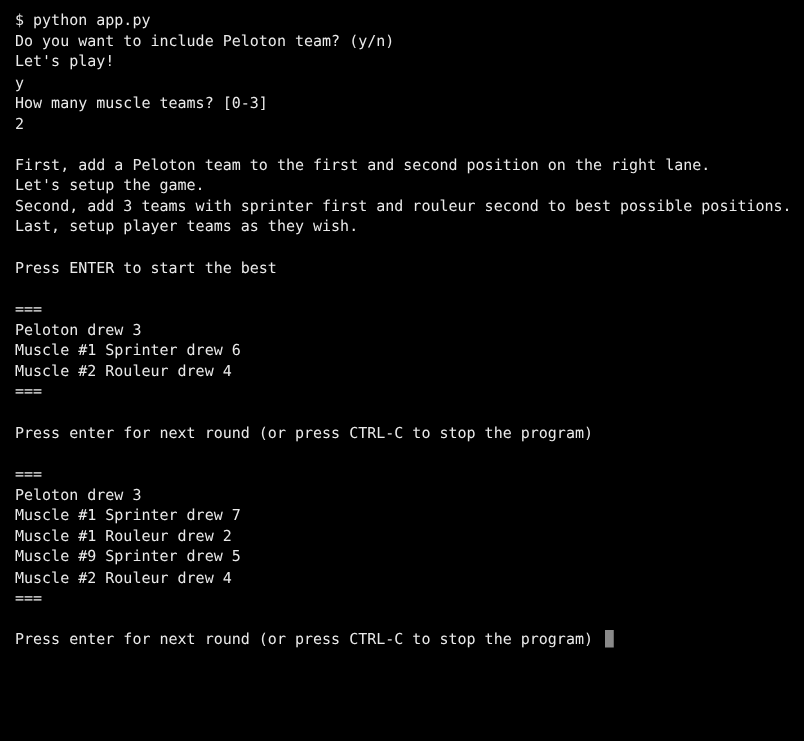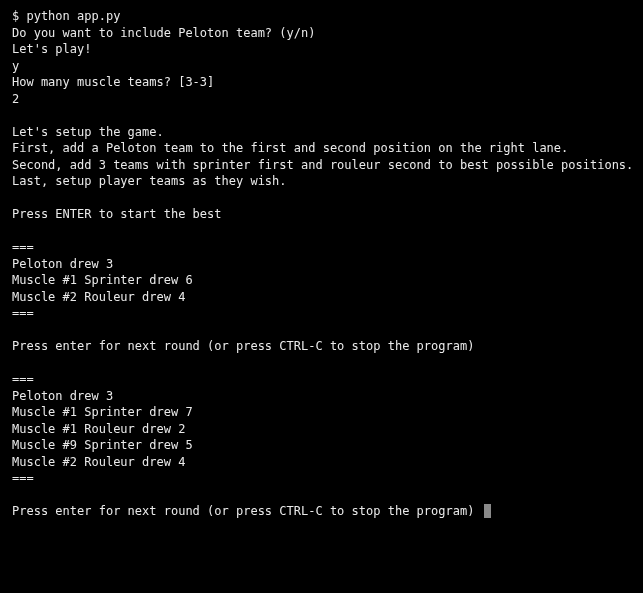--- a/index.html
+++ b/index.html
@@ -32,25 +32,25 @@
     }
   </style>
 </head>
 <body>
 
 <div id="terminal">
     <div class="line">$ python app.py</div>
     <div class="line">Do you want to include Peloton team? (y/n)</div>
     <div class="line">Let's play!</div>
     <div class="line">y</div>
-    <div class="line">How many muscle teams? [3-3]</div>
+    <div class="line">How many muscle teams? [0-3]</div>
     <div class="line">2</div>
     <div class="line"></div>
+    <div class="line">First, add a Peloton team to the first and second position on the right lane.</div>
     <div class="line">Let's setup the game.</div>
-    <div class="line">First, add a Peloton team to the first and second position on the right lane.</div>
     <div class="line">Second, add 3 teams with sprinter first and rouleur second to best possible positions.</div>
     <div class="line">Last, setup player teams as they wish.</div>
     <div class="line"></div>
     <div class="line">Press ENTER to start the best</div>
     <div class="line"></div>
     <div class="line">===</div>
     <div class="line">Peloton drew 3</div>
     <div class="line">Muscle #1 Sprinter drew 6</div>
     <div class="line">Muscle #2 Rouleur drew 4</div>
     <div class="line">===</div>

